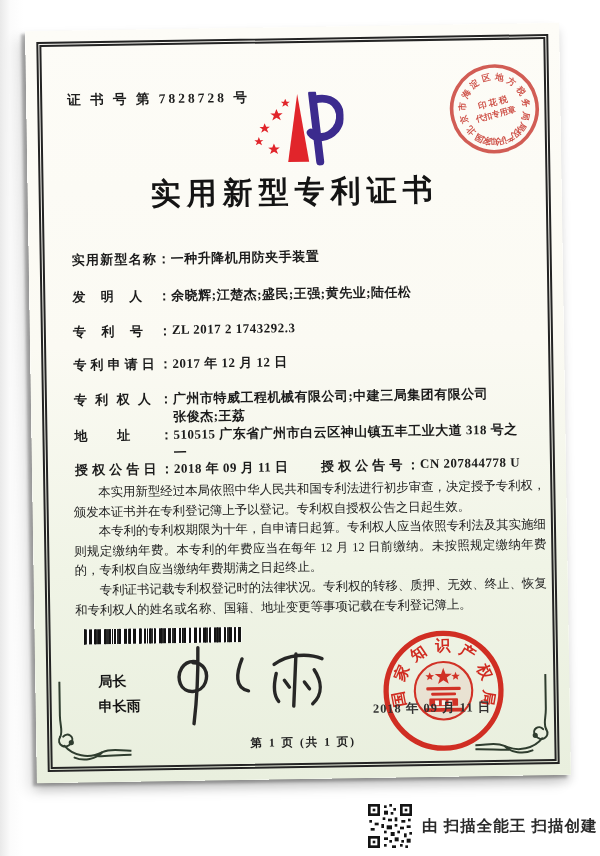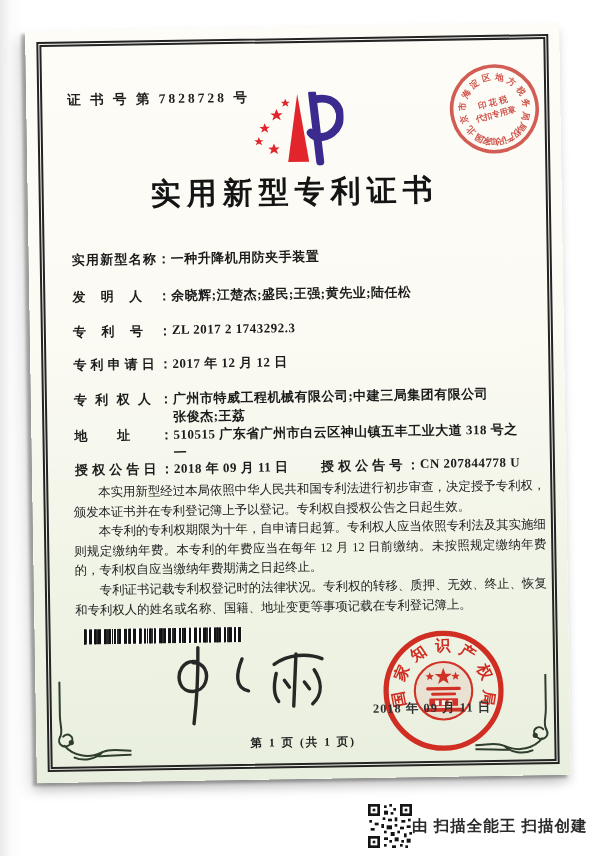--- a/index.html
+++ b/index.html
@@ -44,21 +44,21 @@
   .seal-date{position:absolute;left:316px;top:654px;width:150px;font-size:12.5px;font-weight:700;
              color:#2f2f2f;letter-spacing:1px;white-space:nowrap;z-index:5;}
   .page-footer{position:absolute;left:0;bottom:8px;width:100%;text-align:center;
                font-size:11.5px;font-weight:700;color:#222;letter-spacing:2px;}
   .corner{position:absolute;width:74px;height:80px;bottom:0;}
   .corner-left{left:0;}
   .corner-right{right:0;transform:scaleX(-1);}
   .stamp-seal{position:absolute;left:397px;top:14px;width:100px;height:100px;
               transform:rotate(-14deg);opacity:0.88;}
   
-  .scan-footer{position:absolute;left:368px;top:804px;display:flex;align-items:center;}
+  .scan-footer{position:absolute;left:368px;top:804px;display:flex;align-items:center;gap:10px;}
   .qr{width:44px;height:44px;}
   .scan-caption{font-family:"Liberation Sans","DejaVu Sans",sans-serif;font-size:15.5px;
                 font-weight:700;color:#2a2a2a;letter-spacing:1px;white-space:nowrap;}
   svg text{font-family:"Liberation Serif","DejaVu Serif",serif;}
 </style>
 </head>
 <body>
 
 <div class="stage">
   <div class="paper">
@@ -121,20 +121,24 @@
         </div>
 
         <div class="paras">
           <p>本实用新型经过本局依照中华人民共和国专利法进行初步审查，决定授予专利权，颁发本证书并在专利登记簿上予以登记。专利权自授权公告之日起生效。</p>
           <p>本专利的专利权期限为十年，自申请日起算。专利权人应当依照专利法及其实施细则规定缴纳年费。本专利的年费应当在每年 12 月 12 日前缴纳。未按照规定缴纳年费的，专利权自应当缴纳年费期满之日起终止。</p>
           <p>专利证书记载专利权登记时的法律状况。专利权的转移、质押、无效、终止、恢复和专利权人的姓名或名称、国籍、地址变更等事项记载在专利登记簿上。</p>
         </div>
 
         <div class="barcode"></div>
 
+        <div class="signer">
+          <div>局长</div>
+          <div>申长雨</div>
+        </div>
 
         <svg class="signature" viewBox="0 0 195 90">
           <g stroke="#161616" stroke-width="3.4" fill="none" stroke-linecap="round" stroke-linejoin="round" opacity="0.92">
             <path d="M40 20 C27 18 20 31 24 42 C28 53 45 52 49 41 C53 30 47 21 37 21"></path>
             <path d="M42 6 C42 30 40 60 37 82"></path>
             <path d="M86 18 C80 32 78 47 92 50"></path>
             <path d="M118 24 C132 14 152 13 166 19"></path>
             <path d="M140 14 L137 66"></path>
             <path d="M120 33 C117 45 117 55 122 61"></path>
             <path d="M158 30 C165 41 167 54 156 64"></path>

